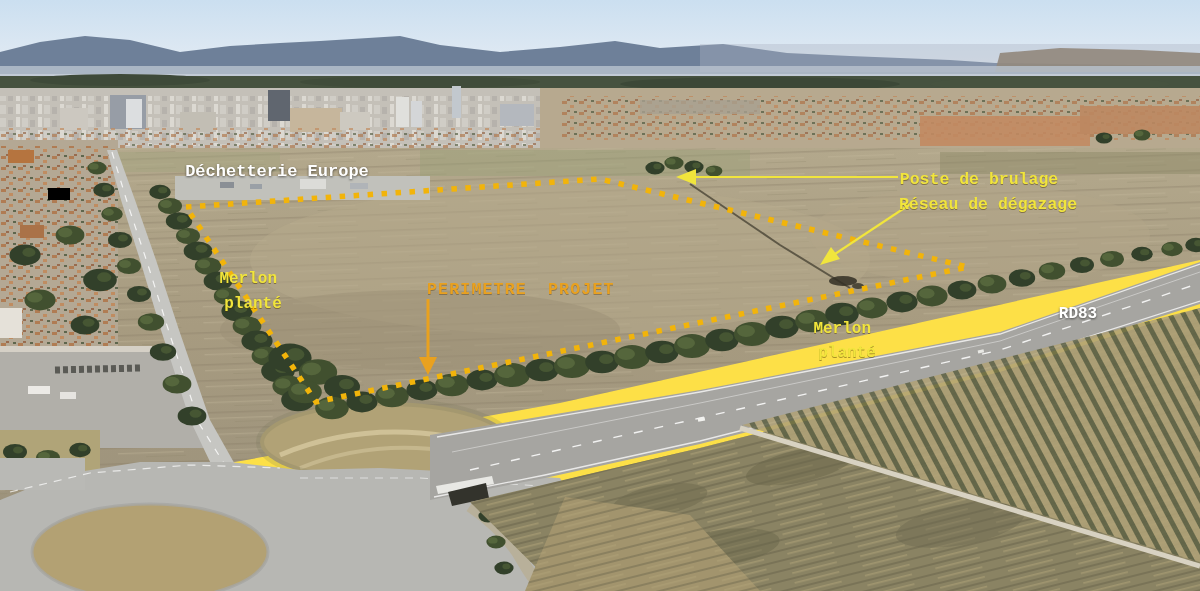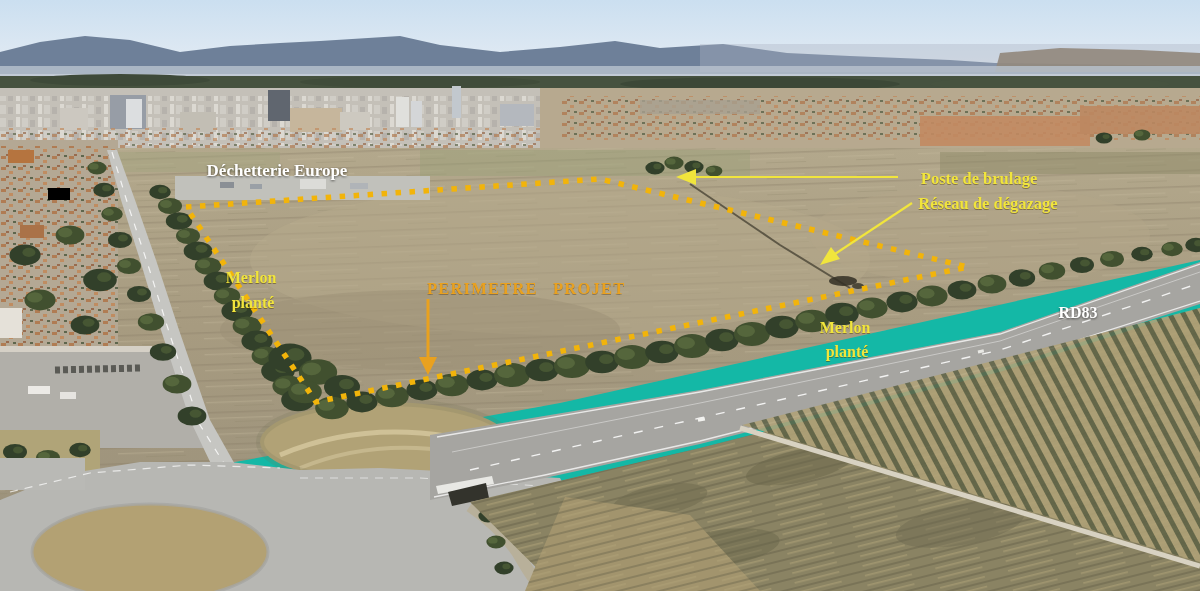--- a/index.html
+++ b/index.html
@@ -1,17 +1,17 @@
 <!DOCTYPE html>
 <html><head>
 <meta charset="utf-8">
 <style>
   html,body{margin:0;padding:0;background:#222;}
-  #stage{position:relative;width:1200px;height:591px;overflow:hidden;background:#14b8a6;
-         font-family:Liberation Serif, serif;}
+  #stage{position:relative;width:1200px;height:591px;overflow:hidden;background:#fde047;
+         font-family:Liberation Mono, monospace;}
   svg{position:absolute;left:0;top:0;display:block;}
   .ann-white{font-weight:bold;filter:drop-shadow(0 1px 1px rgba(0,0,0,.55));}
   .ann-yel{font-weight:bold;filter:drop-shadow(0 1px 0 rgba(70,50,0,.45));}
   .ann-amb{font-weight:bold;letter-spacing:1.2px;word-spacing:10px;
            filter:drop-shadow(0 1px 0 rgba(70,40,0,.35));}
 </style>
 </head>
 <body>
 
 <div id="stage">

